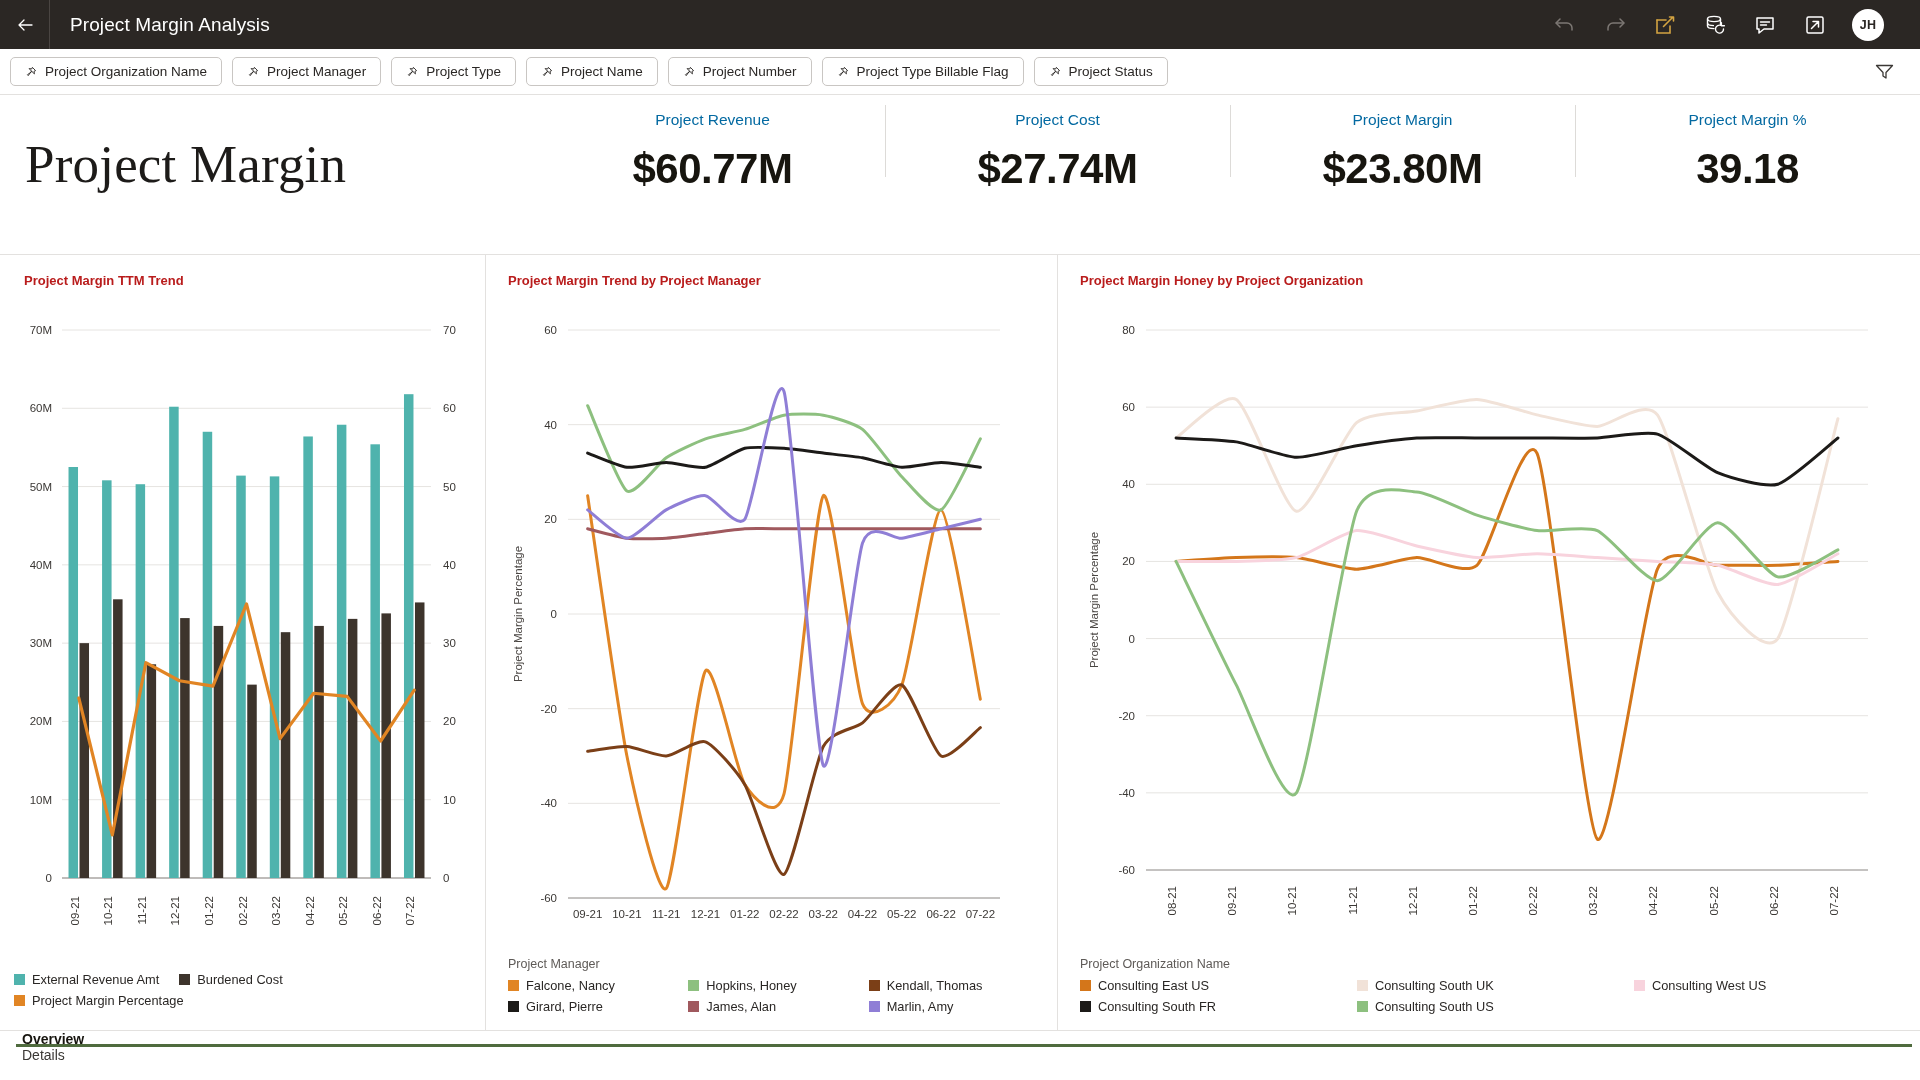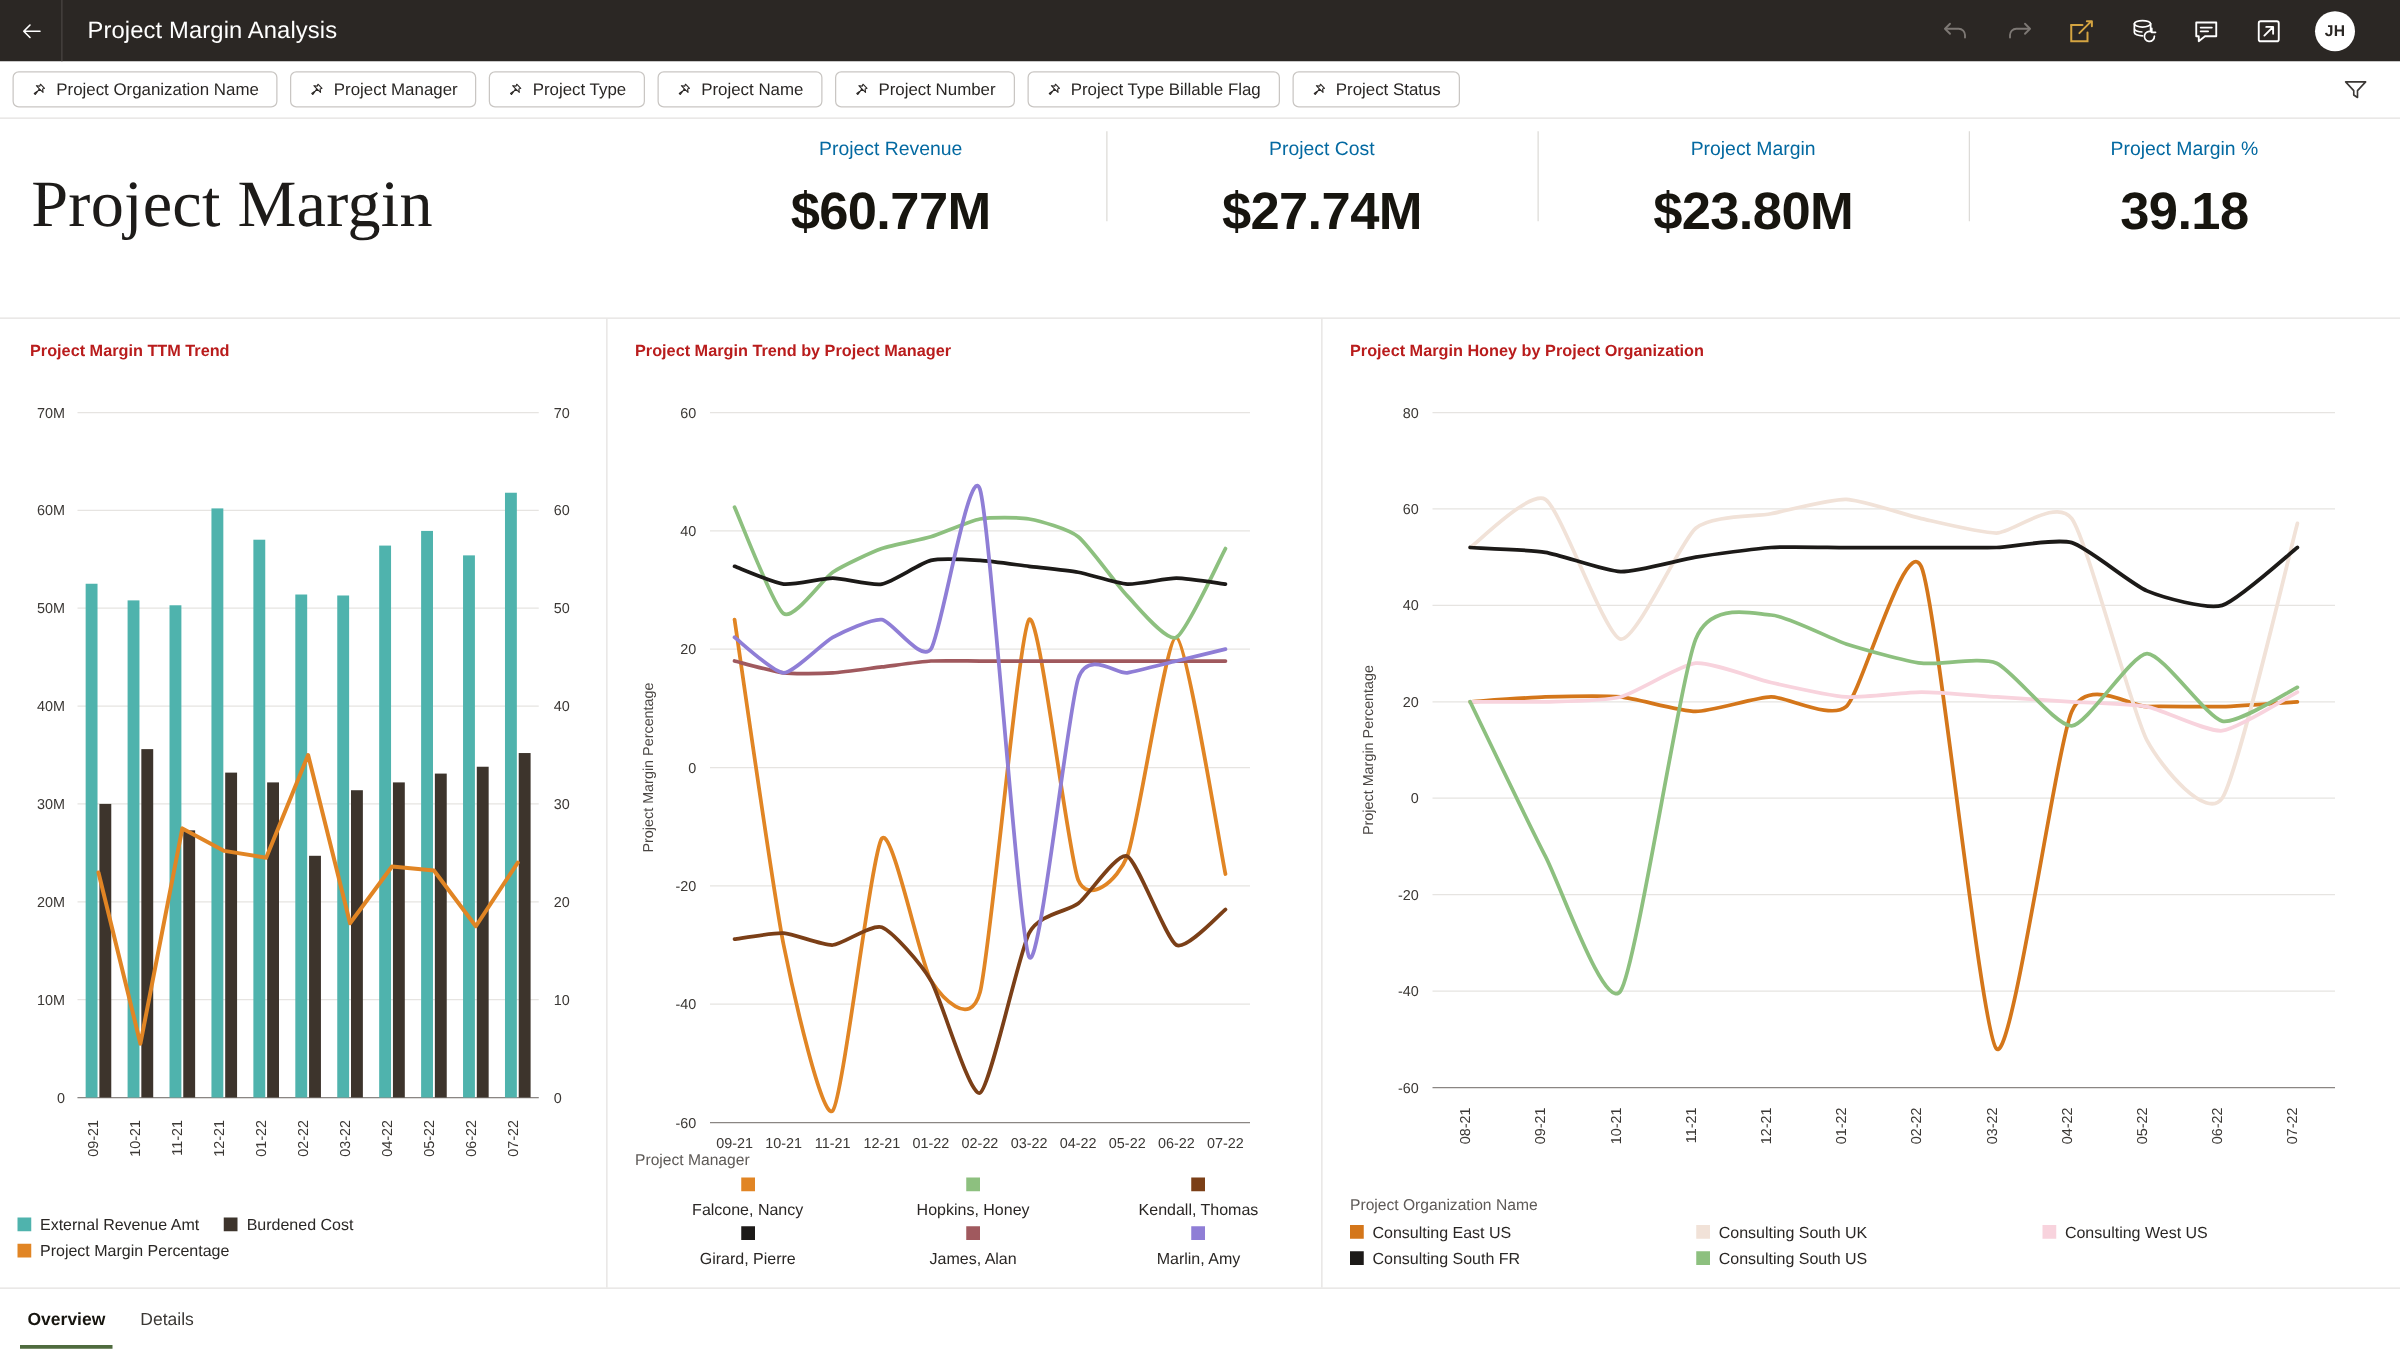--- a/index.html
+++ b/index.html
@@ -169,30 +169,31 @@
     color: #2a2725;
     margin-bottom: 6px;
     cursor: pointer;
   }
   .swatch { width: 11px; height: 11px; flex: 0 0 11px; }
 
   
   #legend1 { left: 14px; bottom: 16px; }
   #legend1 .legend-item { margin-right: 20px; font-size: 12.8px; }
 
-  #legend2 .legend-item { width: 33.33%; flex-direction: column; }
+  #legend2 .legend-item { width: 33.33%; }
   #legend3 .legend-item { width: 33.33%; }
 
   
   #tabbar {
     height: 49px;
     border-top: 1px solid #e3e1df;
     display: flex;
     align-items: stretch;
     padding-left: 8px;
+    flex-direction: column;
   }
   .tab {
     display: flex; align-items: center;
     padding: 0 14px;
     font-size: 14px;
     color: #3b3835;
     cursor: pointer;
     position: relative;
   }
   .tab.active { font-weight: 700; color: #17150f; }

